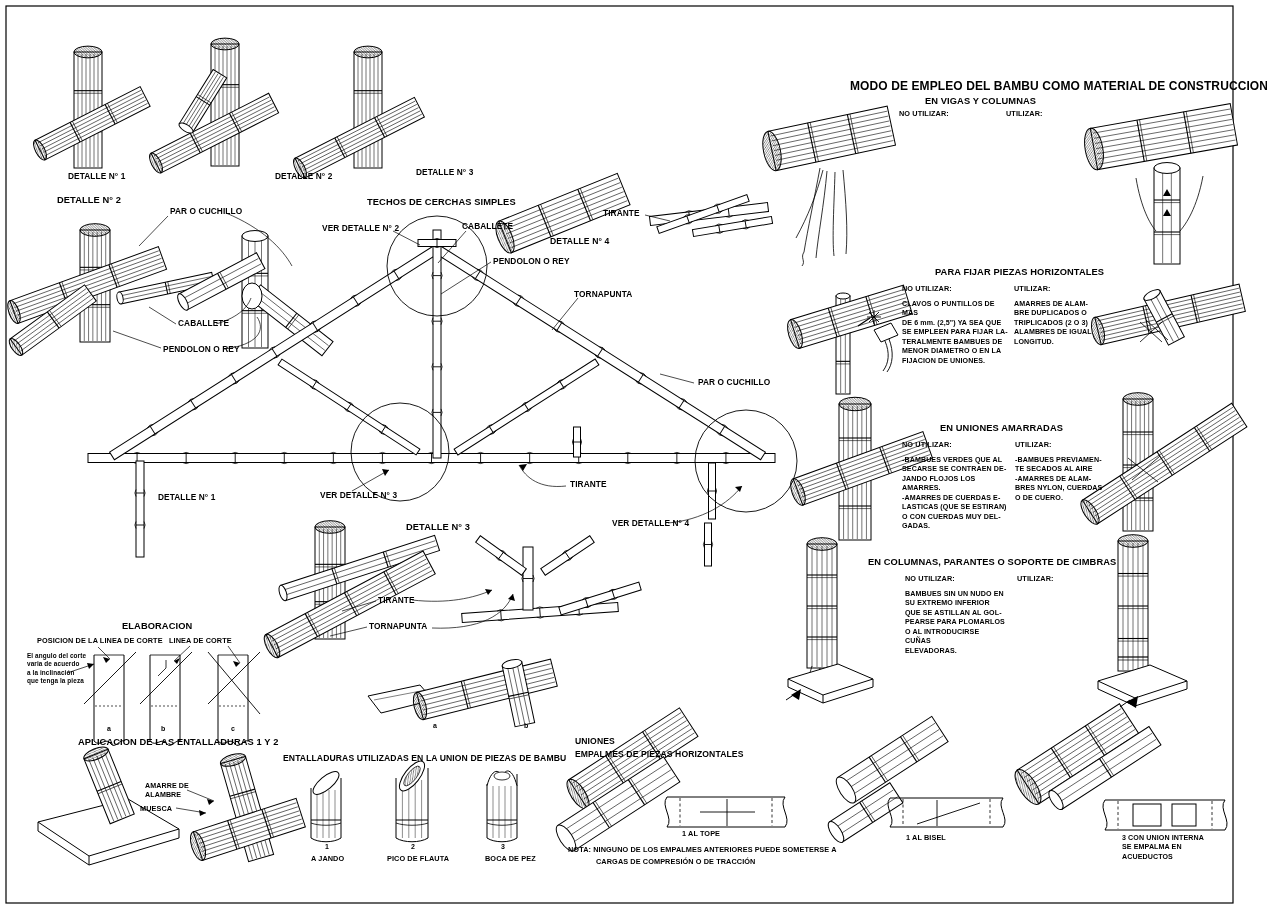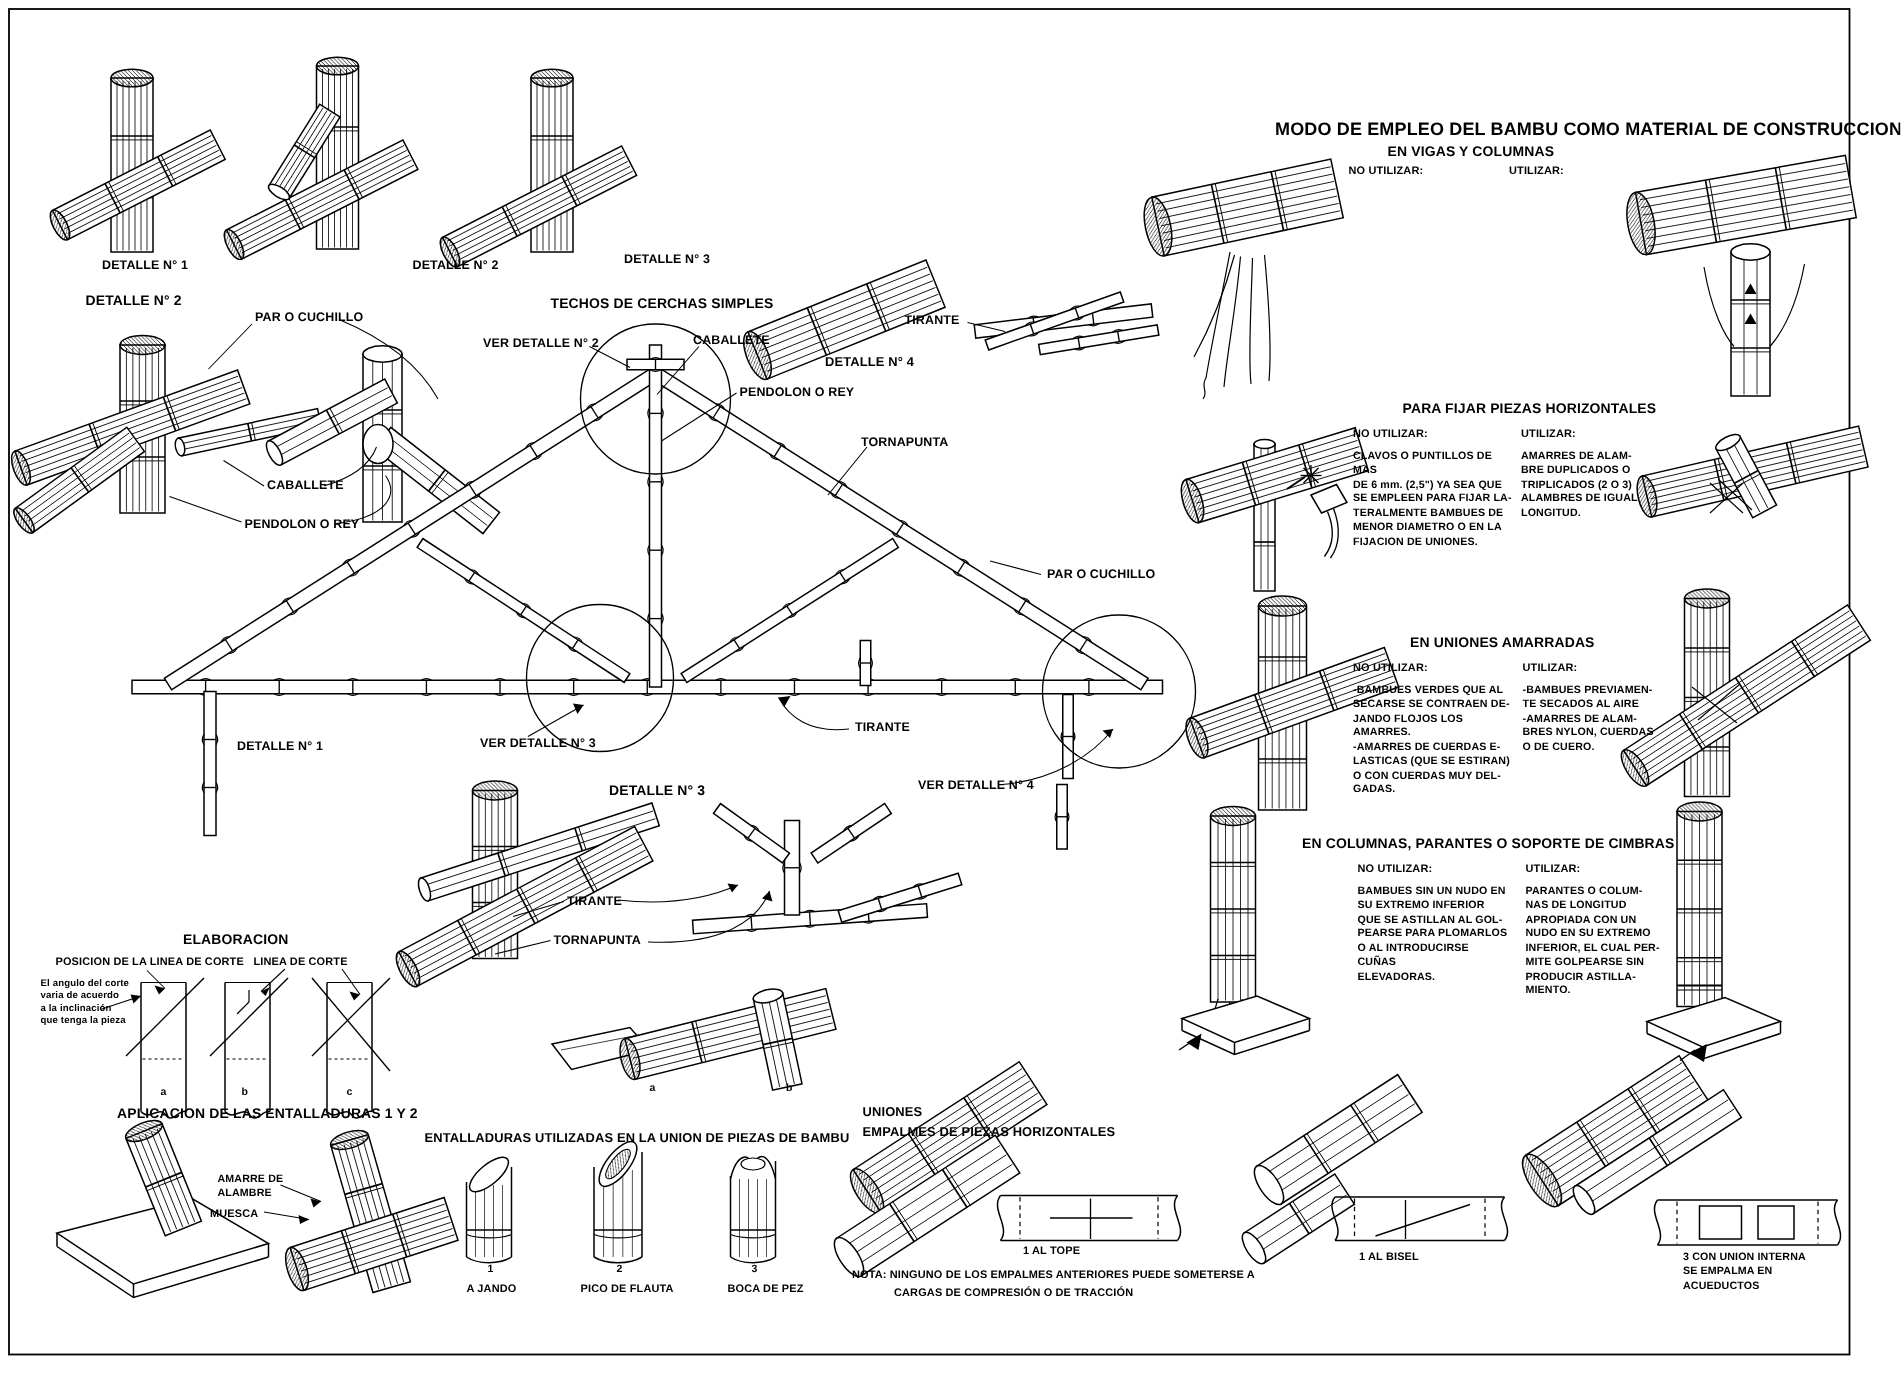--- a/index.html
+++ b/index.html
@@ -1042,21 +1042,13 @@
 
   <div class="lbl h2" style="left:868px;top:557px">EN COLUMNAS, PARANTES O SOPORTE DE CIMBRAS</div>
   <div class="lbl nu" style="left:905px;top:574px">NO UTILIZAR:</div>
   <div class="lbl nu" style="left:1017px;top:574px">UTILIZAR:</div>
   <div class="lbl txt" style="left:905px;top:590px;width:100px">BAMBUES SIN UN NUDO EN
 SU EXTREMO INFERIOR
 QUE SE ASTILLAN AL GOL-
 PEARSE PARA PLOMARLOS
 O AL INTRODUCIRSE CUÑAS
 ELEVADORAS.</div>
-  <div class="lbl txt" style="left:1017px;top:590px;width:92px">PARANTES O COLUM-
-NAS DE LONGITUD
-APROPIADA CON UN
-NUDO EN SU EXTREMO
-INFERIOR, EL CUAL PER-
-MITE GOLPEARSE SIN
-PRODUCIR ASTILLA-
-MIENTO.</div>
 </div>
 
 </body></html>

